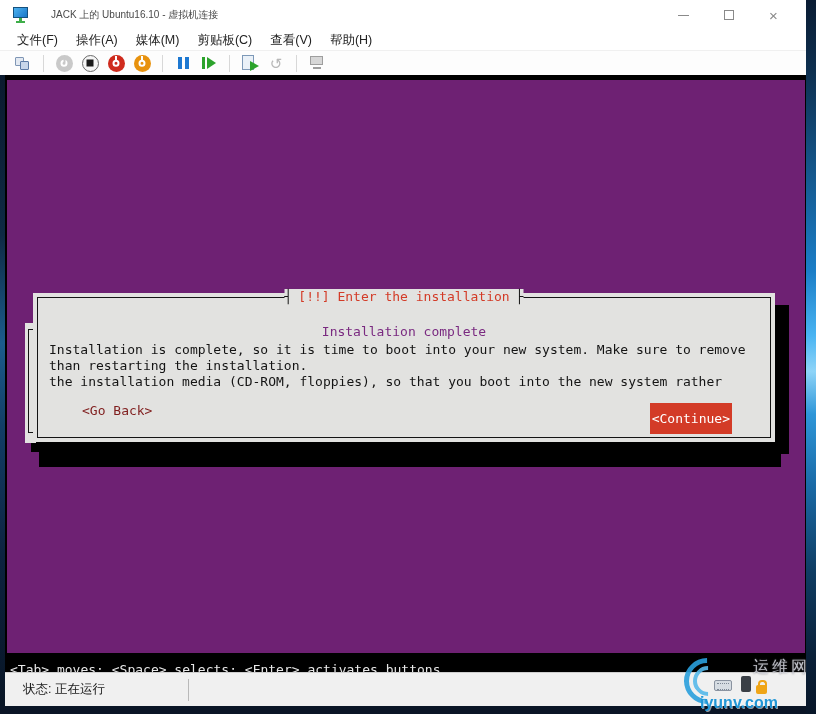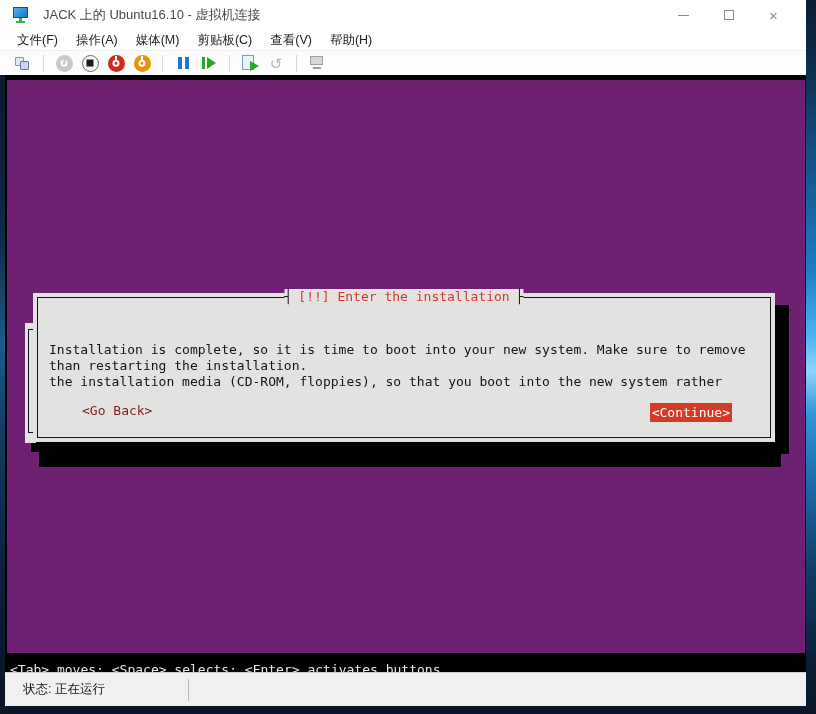--- a/index.html
+++ b/index.html
@@ -24,21 +24,21 @@
   .window { position:absolute; left:0; top:0; width:806px; height:706px; }
   .titlebar {
     position:absolute; left:0; top:0; width:100%; height:30px; background:#ffffff;
     display:flex; align-items:center;
   }
   .app-icon { position:relative; width:20px; height:16px; margin-left:11px; }
   .app-icon .scr { position:absolute; left:2px; top:0; width:15px; height:11px;
     background:linear-gradient(135deg,#4db3f0,#1976c8); border:1px solid #15517e; }
   .app-icon .stand { position:absolute; left:8px; top:11px; width:3px; height:3px; background:#3fae49; }
   .app-icon .base { position:absolute; left:5px; top:14px; width:9px; height:2px; background:#3fae49; }
-  .title-text { margin-left:12px; font-size:13px; color:#4a4a4a; }
+  .title-text { margin-left:20px; font-size:10px; color:#4a4a4a; }
   .win-controls { position:absolute; right:10px; top:0; height:30px; display:flex; }
   .win-btn { width:45px; height:30px; display:flex; align-items:center; justify-content:center; }
   .glyph-min { width:11px; height:1px; background:#8a8a8a; }
   .glyph-max { width:10px; height:10px; border:1px solid #8a8a8a; }
   .glyph-close { font-size:15px; color:#8a8a8a; line-height:1; }
   .menubar {
     position:absolute; left:0; top:30px; width:100%; height:21px; background:#ffffff;
     display:flex; align-items:center; padding-left:8px; border-bottom:1px solid #f0f0f0;
   }
   .menu-item { font-size:12.5px; color:#222; padding:0 9px; }
@@ -91,21 +91,21 @@
   .dialog-inner { position:relative; width:100%; height:100%; border:1px solid #141414; }
   .dialog-titlebar { position:absolute; top:-9px; left:50%; transform:translateX(-50%);
     background:#e2e2e0; white-space:pre; display:flex; }
   .dialog-titlebar .tick { color:#141414; }
   .dialog-title-text { color:#d33b27; padding:0 6px; white-space:pre; }
   .dialog-heading { position:absolute; top:26px; width:100%; text-align:center; color:#7a2a80; }
   .dialog-body { position:absolute; top:44px; left:11px; }
   .dialog-body div { line-height:16px; color:#141414; white-space:pre; }
   .dialog-buttons { position:absolute; top:105px; left:0; width:100%; }
   .btn-goback { position:absolute; left:44px; color:#7f1d1d; white-space:pre; }
-  .btn-continue { position:absolute; right:38px; background:#d33b27; color:#ffffff; padding:2px 2px; white-space:pre; }
+  .btn-continue { position:absolute; right:38px; background:#d33b27; color:#ffffff; padding:8px 2px; white-space:pre; }
   
   .statusbar { position:absolute; left:0; top:672px; width:806px; height:34px; background:#f0f0f0;
     border-top:1px solid #cfcfcf; display:flex; align-items:center; }
   .statusbar .txt { font-size:12.5px; color:#1a1a1a; padding-left:23px; }
   .status-sep { position:absolute; left:188px; top:6px; width:1px; height:22px; background:#b9b9b9; }
   
   .watermark { position:absolute; right:2px; bottom:0; width:136px; height:60px; z-index:9; }
   .wm-arc1 { position:absolute; left:6px; top:4px; width:46px; height:46px; border-radius:50%;
     border:5px solid #2aa0dd; border-right-color:transparent; border-bottom-color:transparent; transform:rotate(-45deg); opacity:.9; }
   .wm-arc2 { position:absolute; left:15px; top:12px; width:30px; height:30px; border-radius:50%;
@@ -220,20 +220,21 @@
 
         <div class="behind-dialog">
             <i></i>
           </div>
 
         <div class="dialog mono">
           <div class="dialog-inner">
             <div class="dialog-titlebar">
               <span class="tick">┤</span><span class="dialog-title-text">[!!] Enter the installation</span><span class="tick">├</span>
             </div>
+            <div class="dialog-heading">Installation complete</div>
             <div class="dialog-body">
               <div>Installation is complete, so it is time to boot into your new system. Make sure to remove</div>
               <div>than restarting the installation.</div>
               <div>the installation media (CD-ROM, floppies), so that you boot into the new system rather</div>
             </div>
             <div class="dialog-buttons">
               <span class="btn-goback">&lt;Go Back&gt;</span>
               <span class="btn-continue">&lt;Continue&gt;</span>
             </div>
           </div>
@@ -248,14 +249,23 @@
     <div class="statusbar">
       <span class="txt">状态: 正在运行</span>
       <div class="status-sep"></div>
     </div>
   </div>
 
   <div class="desk-left"></div>
   <div class="desk-right"></div>
   <div class="desk-bottom"></div>
 
+  <div class="watermark">
+    <div class="wm-arc1"></div>
+    <div class="wm-arc2"></div>
+    <div class="wm-kbd"></div>
+    <div class="wm-phone"></div>
+    <div class="wm-lock"></div>
+    <span class="wm-site">运维网</span>
+    <span class="wm-domain">iyunv.com</span>
+  </div>
 
 </div>
 
 </body></html>

